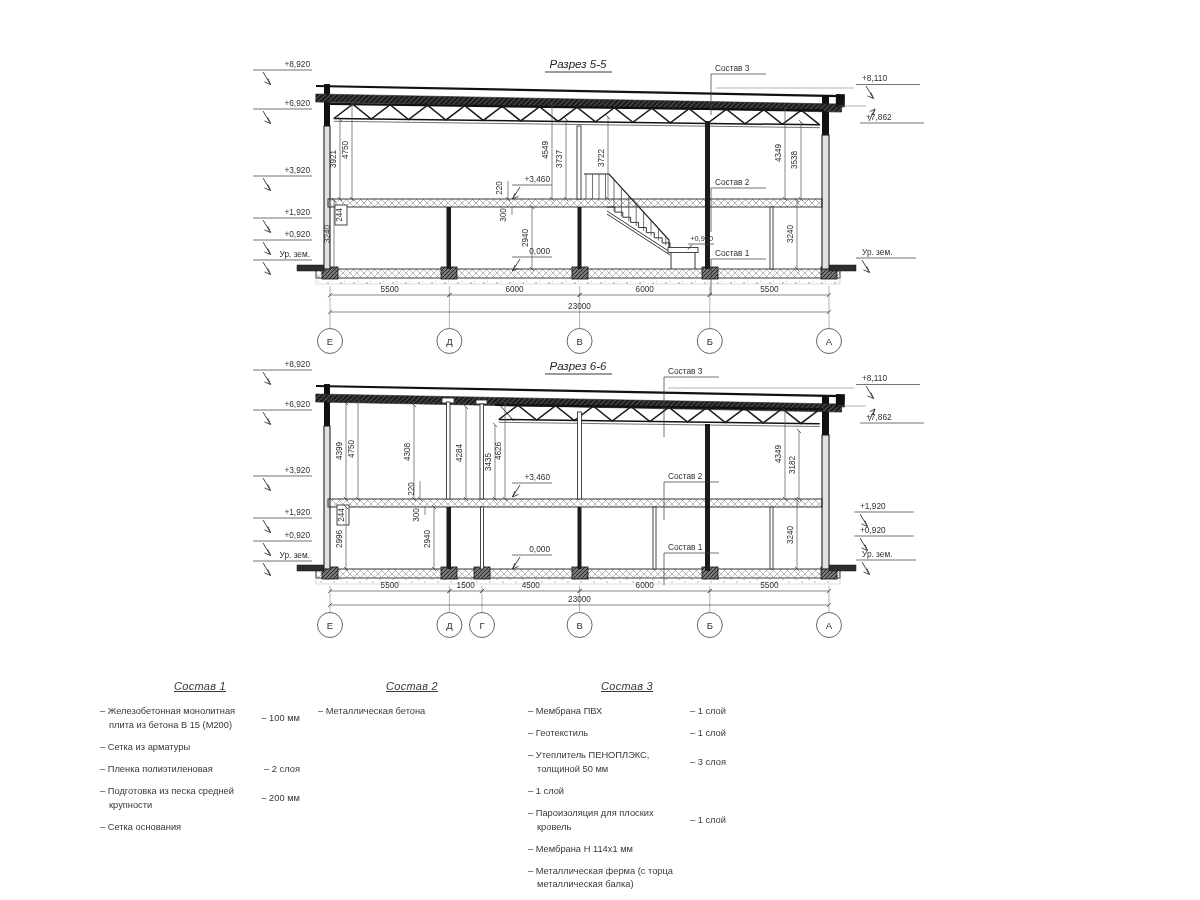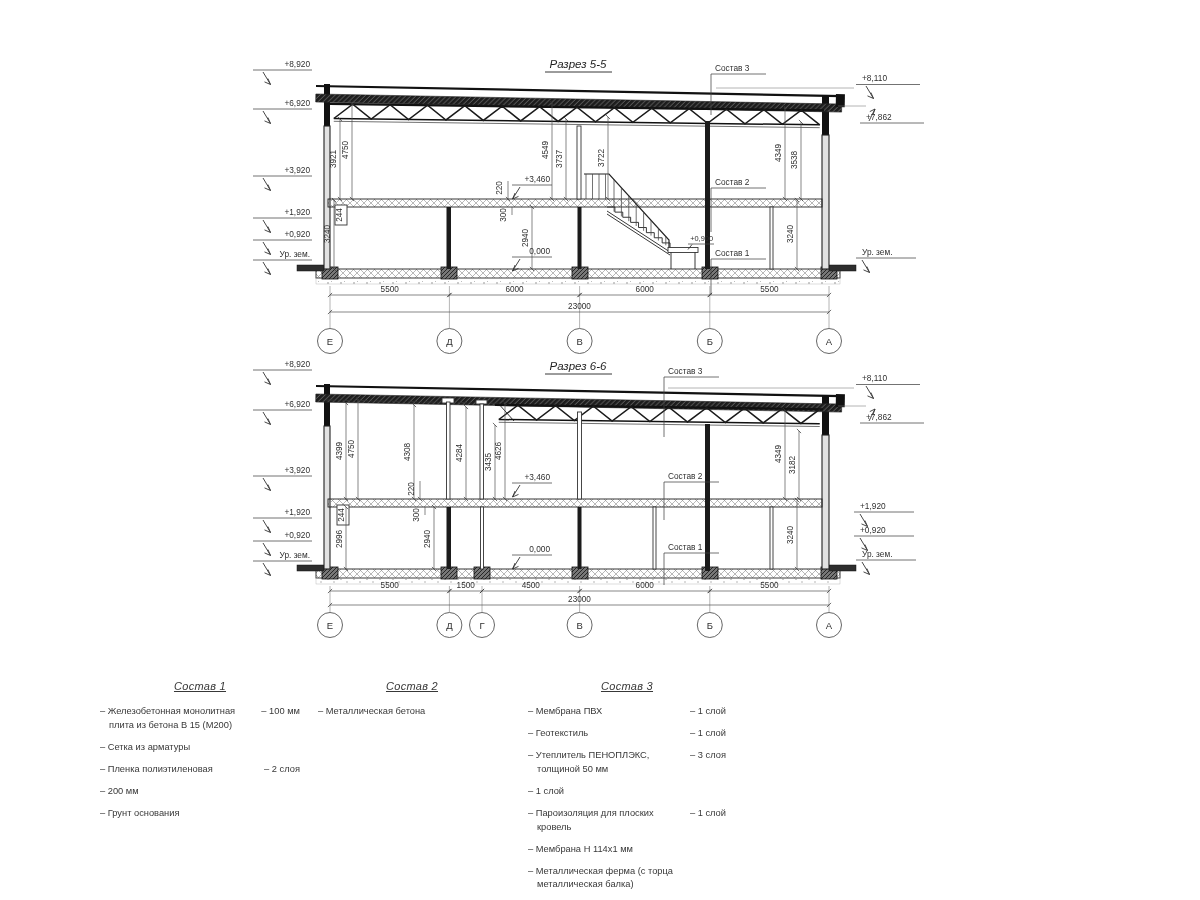--- a/index.html
+++ b/index.html
@@ -27,21 +27,21 @@
   .ln{stroke:#222;stroke-width:.9}
   .w08{stroke:#444;stroke-width:.75}
   .dim{stroke:#555;stroke-width:.7}
   .ext{stroke:#777;stroke-width:.55}
   .cl{stroke:#333;stroke-width:.9;stroke-dasharray:9 3 1.5 3;fill:none}
   .arr{stroke:#333;stroke-width:.9;fill:none}
   .axc{fill:#fff;stroke:#555;stroke-width:.9}
   
   .legend{position:absolute;top:680px;color:#383838}
   .lg-title{font-size:11px;font-style:italic;text-decoration:underline;text-align:center;margin-bottom:13px;letter-spacing:.3px}
-  .lg-item{display:flex;align-items:flex-start;margin-bottom:8px;font-size:9.3px;line-height:1.5}
+  .lg-item{display:flex;align-items:center;margin-bottom:8px;font-size:9.3px;line-height:1.5}
   .lg-name{flex:1;padding-right:6px;padding-left:9px;text-indent:-9px}
   .lg-name::before{content:"– "}
   .lg-val{white-space:nowrap}
 </style>
 </head>
 <body>
 
 <div id="sheet">
 <svg width="1200" height="900" viewBox="0 0 1200 900">
 <defs>
@@ -440,24 +440,25 @@
       </div>
   <div class="lg-item">
         <div class="lg-name">Сетка из арматуры</div>
         <div class="lg-val"></div>
       </div>
   <div class="lg-item">
         <div class="lg-name">Пленка полиэтиленовая</div>
         <div class="lg-val">– 2 слоя</div>
       </div>
   <div class="lg-item">
+        <div class="lg-name">Подготовка из песка средней крупности</div>
         <div class="lg-val">– 200 мм</div>
       </div>
   <div class="lg-item">
-        <div class="lg-name">Грунт основания</div>
+        <div class="lg-name">Сетка основания</div>
         <div class="lg-val"></div>
       </div>
 </div>
 
 <div class="legend" style="left:318px;width:188px">
   <div class="lg-title">Состав 2</div>
   <div class="lg-item">
         <div class="lg-name">Металлическая бетона</div>
         <div class="lg-val"></div>
       </div>

